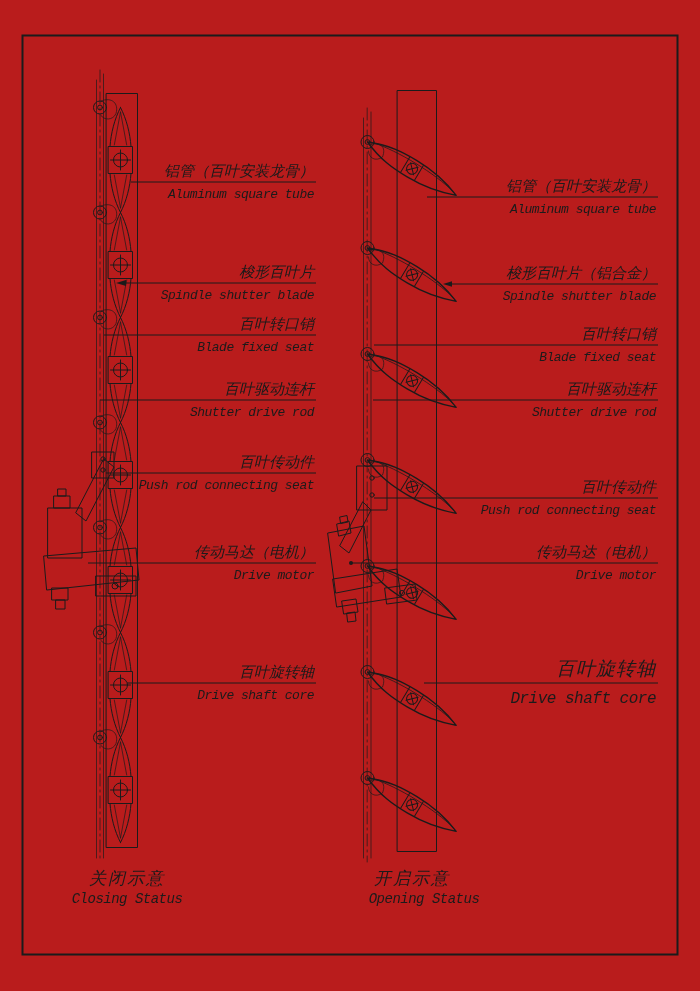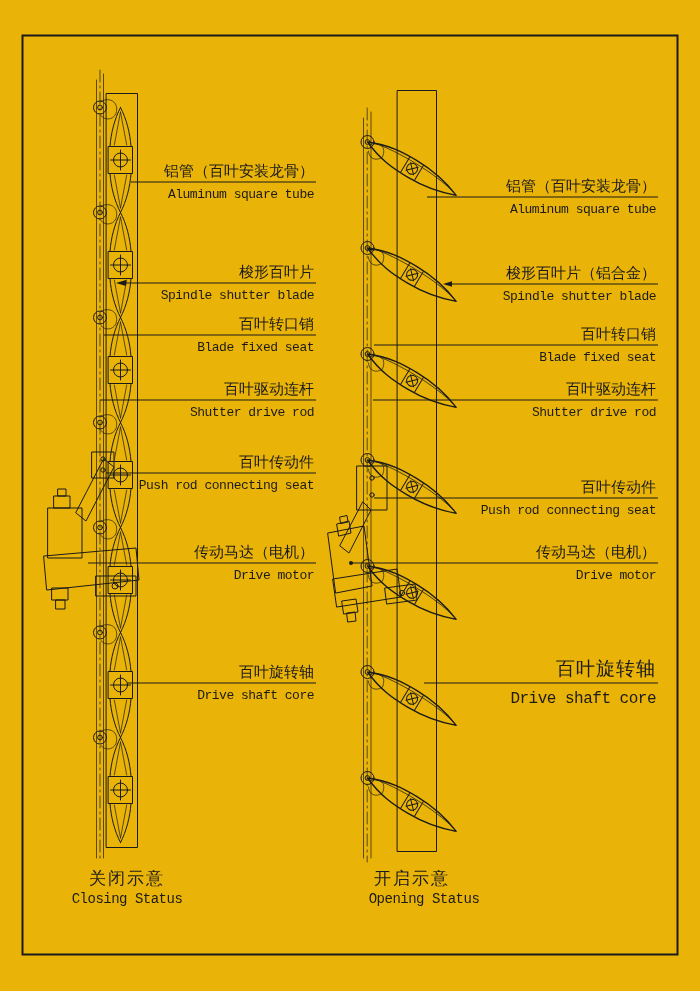--- a/index.html
+++ b/index.html
@@ -1,17 +1,17 @@
 <!DOCTYPE html>
 <html><head>
 <meta charset="utf-8">
 <style>
   html,body{margin:0;padding:0;background:#ffffff;}
-  .page{position:relative;width:700px;height:991px;background:#eab308;overflow:hidden;
-        font-family:"Liberation Mono","DejaVu Sans Mono",monospace;}
+  .page{position:relative;width:700px;height:991px;background:#b91c1c;overflow:hidden;
+        font-family:"Liberation Mono","DejaVu Sans Mono",monospace;font-style:italic;}
   svg{display:block;}
   .s{fill:none;stroke:#1b1b1b;stroke-width:1;stroke-linecap:round;stroke-linejoin:round;}
   .sb{fill:none;stroke:#1b1b1b;stroke-width:1.35;stroke-linecap:round;stroke-linejoin:round;}
   .thin{stroke-width:0.7;}
   .dashdot{stroke-dasharray:12 4 2 4;stroke-width:0.7;}
   .leader{stroke:#1b1b1b;stroke-width:1;}
   .fill{fill:#1b1b1b;stroke:none;}
   text{fill:#1b1b1b;font-family:"Liberation Mono","DejaVu Sans Mono",monospace;}
   .zh{font-size:15px;letter-spacing:0px;}
   .en{font-size:13px;letter-spacing:-0.5px;}

